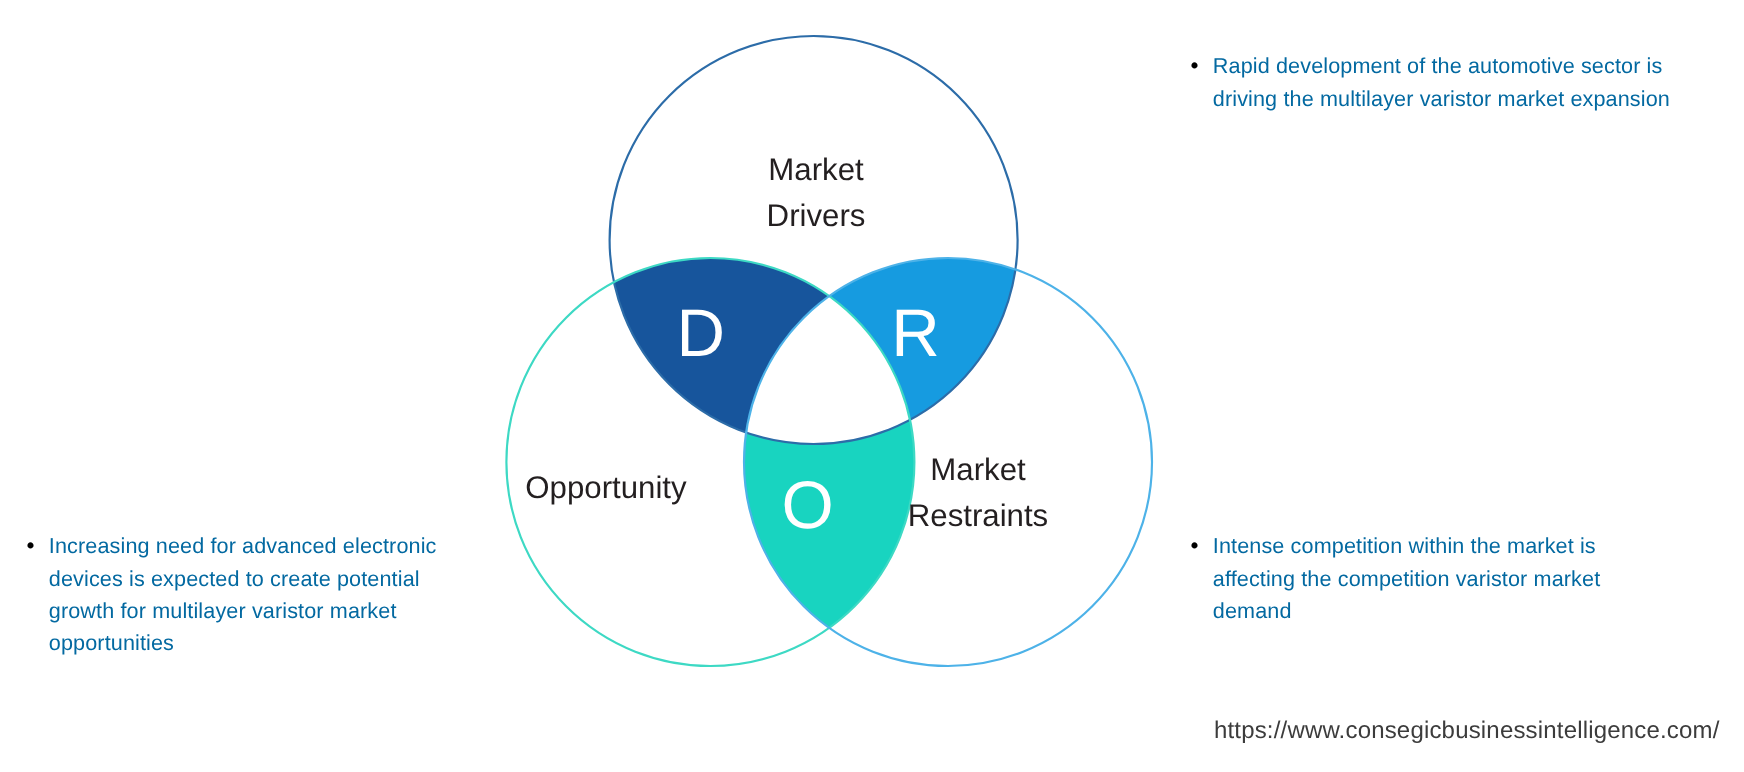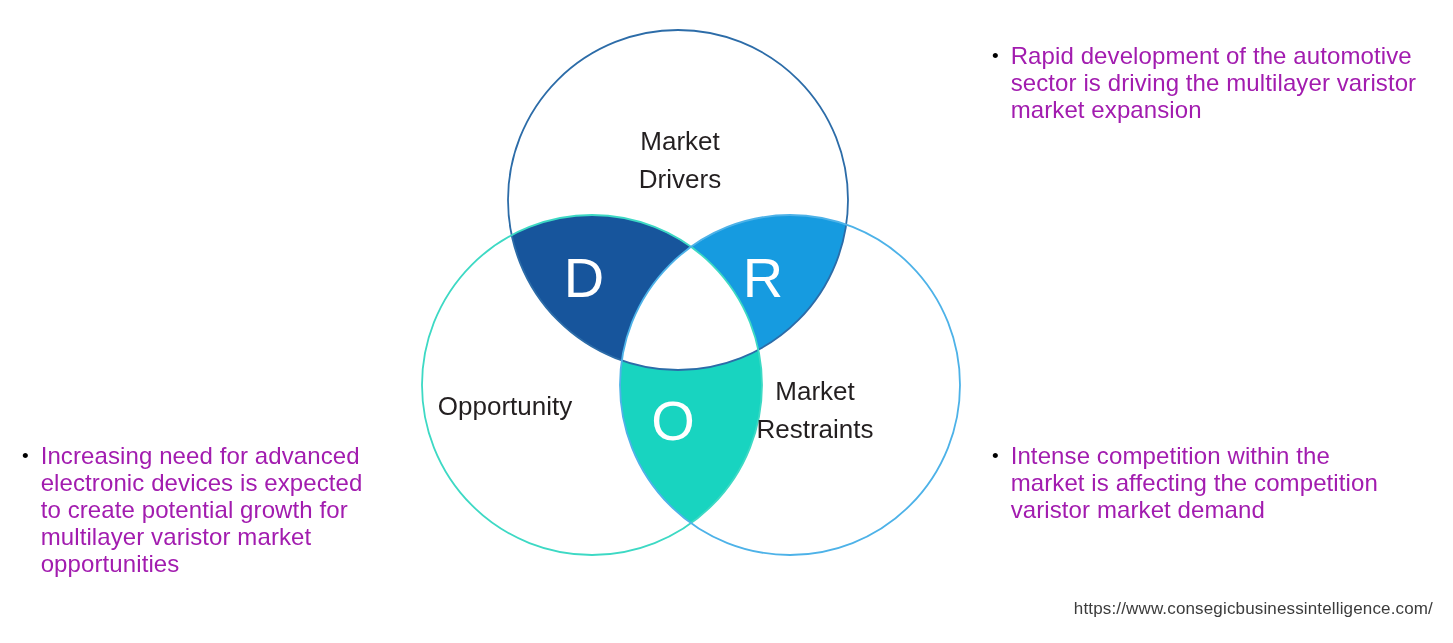--- a/index.html
+++ b/index.html
@@ -61,23 +61,23 @@
     gap: 12px;
   }
   .callout-bullet {
     flex: 0 0 auto;
     font-size: 19px;
     line-height: 27px;
     color: #000000;
     user-select: none;
   }
   .callout-text {
-    font-size: 24px;
+    font-size: 18px;
     line-height: 27px;
-    color: #a21caf;
+    color: #0369a1;
     letter-spacing: 0.1px;
   }
 
   #callout-driver {
     left: 992px;
     top: 42px;
     width: 440px;
   }
   #callout-restraint {
     left: 992px;
@@ -90,21 +90,21 @@
     width: 360px;
   }
 
   
   #source-url {
     position: absolute;
     left: 0;
     top: 598px;
     width: 1433px;
     text-align: right;
-    font-size: 17px;
+    font-size: 20px;
     line-height: 22px;
     color: #3c3c3c;
     letter-spacing: 0.15px;
   }
 </style>
 </head>
 <body>
 
 <div class="stage">
 

